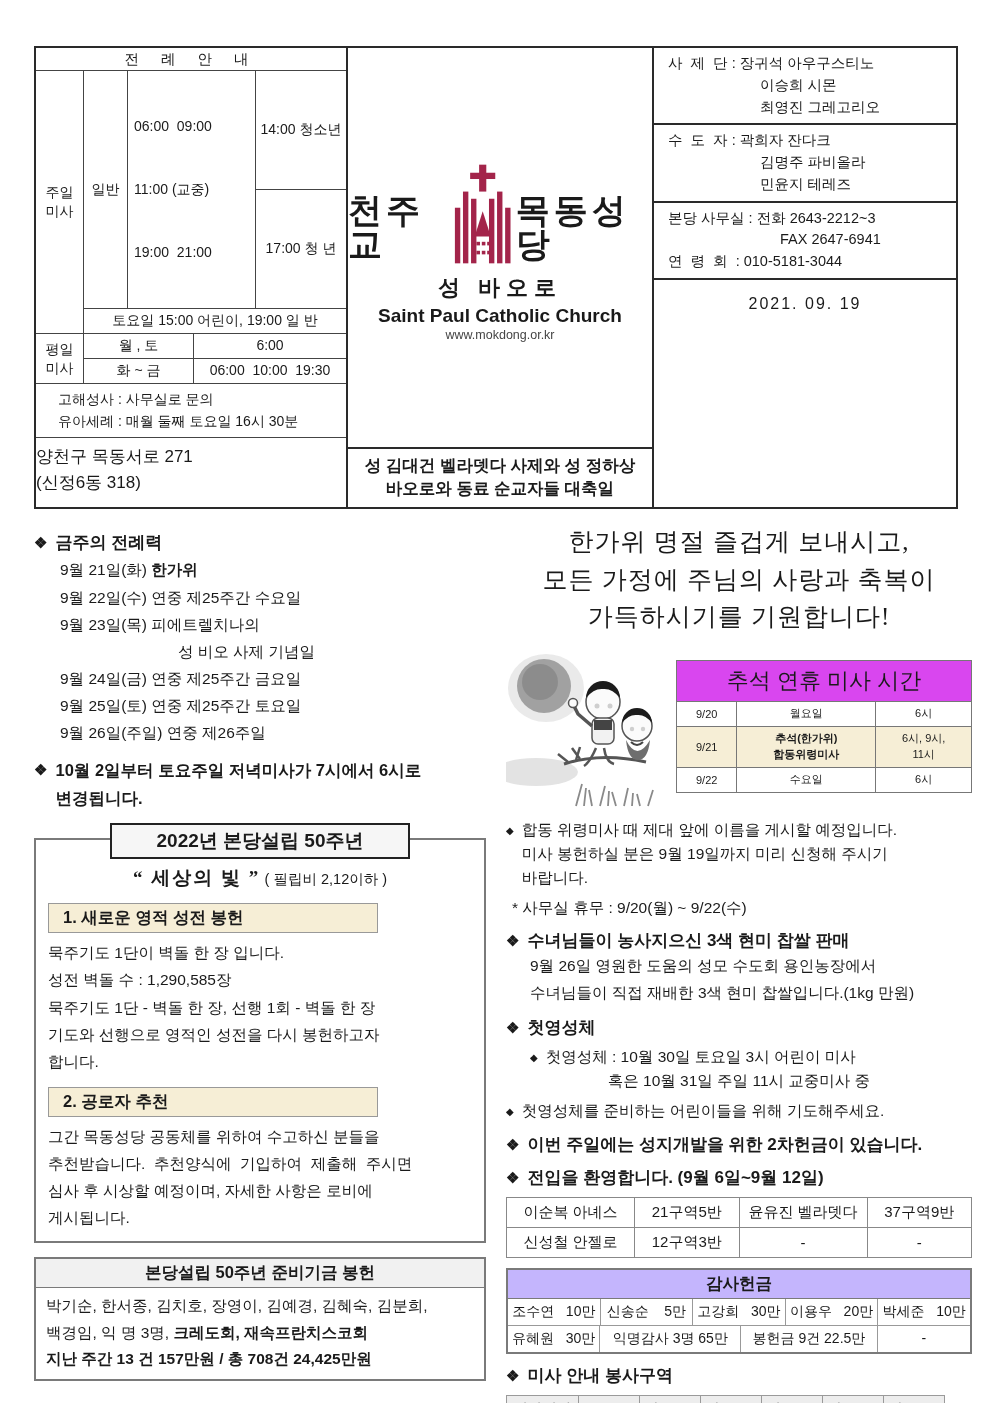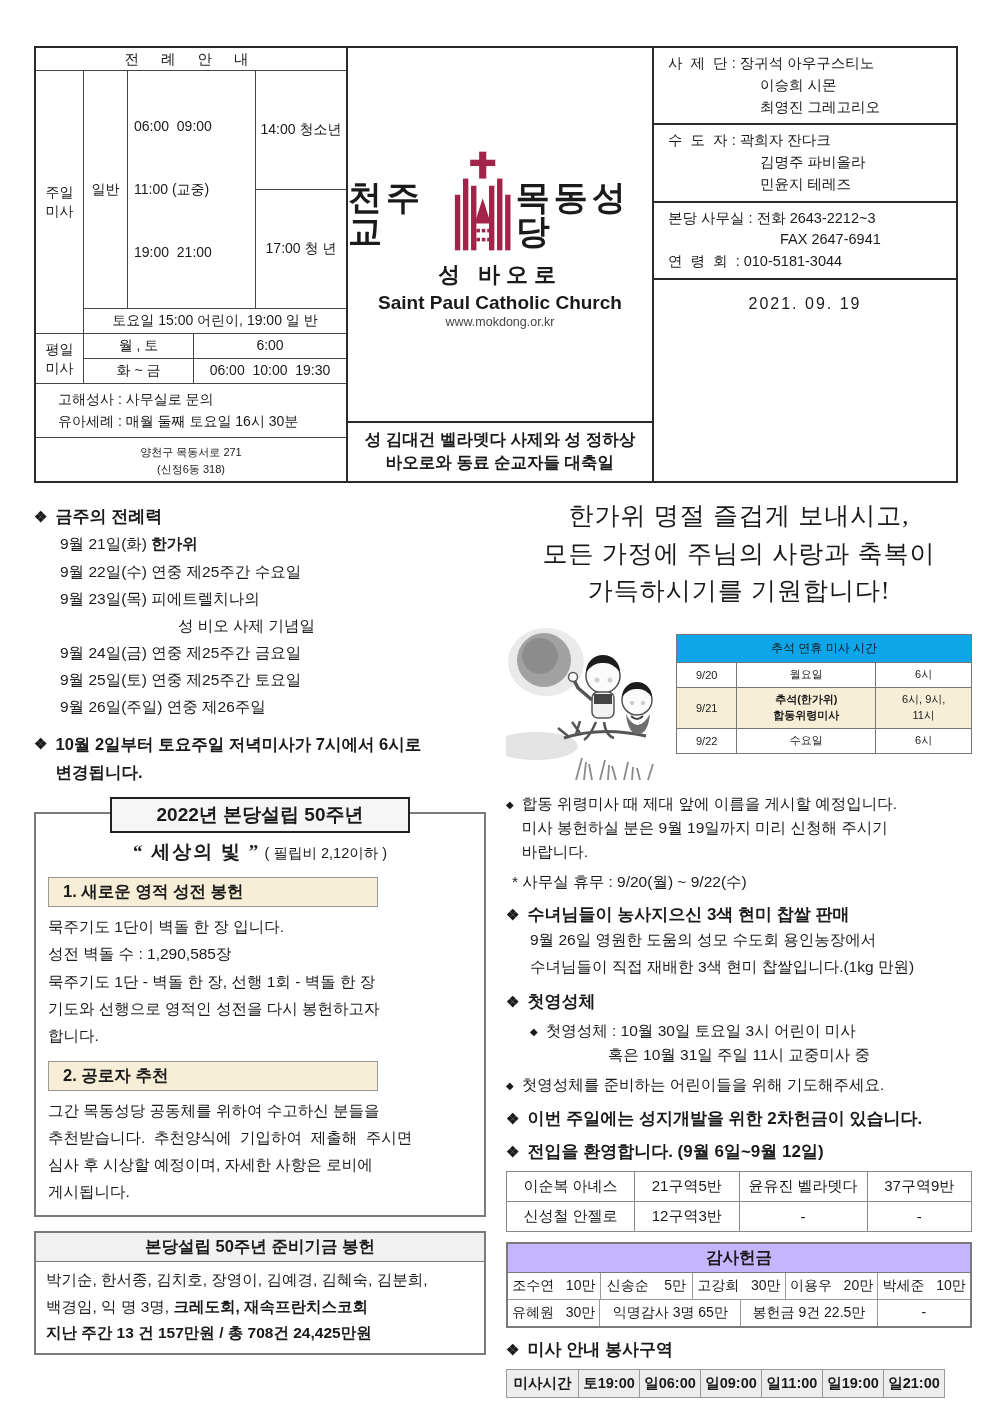--- a/index.html
+++ b/index.html
@@ -26,21 +26,21 @@
   .gen-times { width:128px; padding:3px 6px; line-height:1.5; border-right:1px solid #444; }
   .gen-side { flex:1; display:flex; flex-direction:column; }
   .gen-side > div { flex:1; display:flex; align-items:center; justify-content:center; }
   .gen-side > div:first-child { border-bottom:1px solid #444; }
   .sat-row { text-align:center; padding:3px 0; }
   .wk-row { display:flex; }
   .wk-row + .wk-row { border-top:1px solid #444; }
   .wk-key { width:110px; text-align:center; padding:3px 0; border-right:1px solid #444; }
   .wk-val { flex:1; text-align:center; padding:3px 0; }
   .conf-block { border-bottom:1px solid #444; padding:5px 8px 5px 22px; line-height:1.55; }
-  .addr-block { text-align:center; padding:6px 0 4px; line-height:1.5; font-size:11px; }
+  .addr-block { text-align:left; padding:6px 0 12px; line-height:1.5; font-size:17px; }
 
   
   .logo-zone { flex:1; display:flex; flex-direction:column; align-items:center; justify-content:center; padding-top:6px; }
   .logo-row { display:flex; align-items:flex-end; gap:4px; }
   .logo-txt { font-size:34px; font-weight:bold; letter-spacing:4px; line-height:1; padding-bottom:8px; }
   .kor-name { font-size:22px; font-weight:bold; letter-spacing:6px; margin-top:4px; }
   .eng-name { font-size:19px; font-weight:bold; margin-top:2px; }
   .website { font-size:12.5px; color:#444; margin-top:1px; }
   .feast { border-top:2px solid #2a2a2a; text-align:center; font-weight:bold; font-size:16.5px; line-height:1.45; padding:5px 2px 6px; }
 
@@ -88,21 +88,21 @@
   .fund-total { font-weight:bold; }
 
   
   .greet { font-family:"Liberation Serif", serif; text-align:center; font-size:25px; line-height:1.5; letter-spacing:1px; margin-top:2px; }
 
   
   .chu-wrap { display:flex; margin-top:8px; }
   .chu-illu { width:158px; height:168px; flex:none; }
   .chu-table { border-collapse:collapse; margin-left:12px; margin-top:16px; align-self:flex-start; }
   .chu-table td { border:1px solid #777; text-align:center; font-size:11px; padding:4px 6px; }
-  .chu-table .hd { background:#0ea5e9; font-size:12px; padding:5px 6px; }
+  .chu-table .hd { background:#d946ef; font-size:22px; padding:5px 6px; }
   .chu-table .hl { background:#f6eed6; }
   .chu-table .cd { width:62px; }
   .chu-table .cday { width:146px; line-height:1.45; }
   .chu-table .ct { width:100px; line-height:1.45; }
   .chu-table .bold2 { font-weight:bold; }
 
   
   .star-line { font-size:15.5px; margin-top:8px; padding-left:6px; }
 
   

